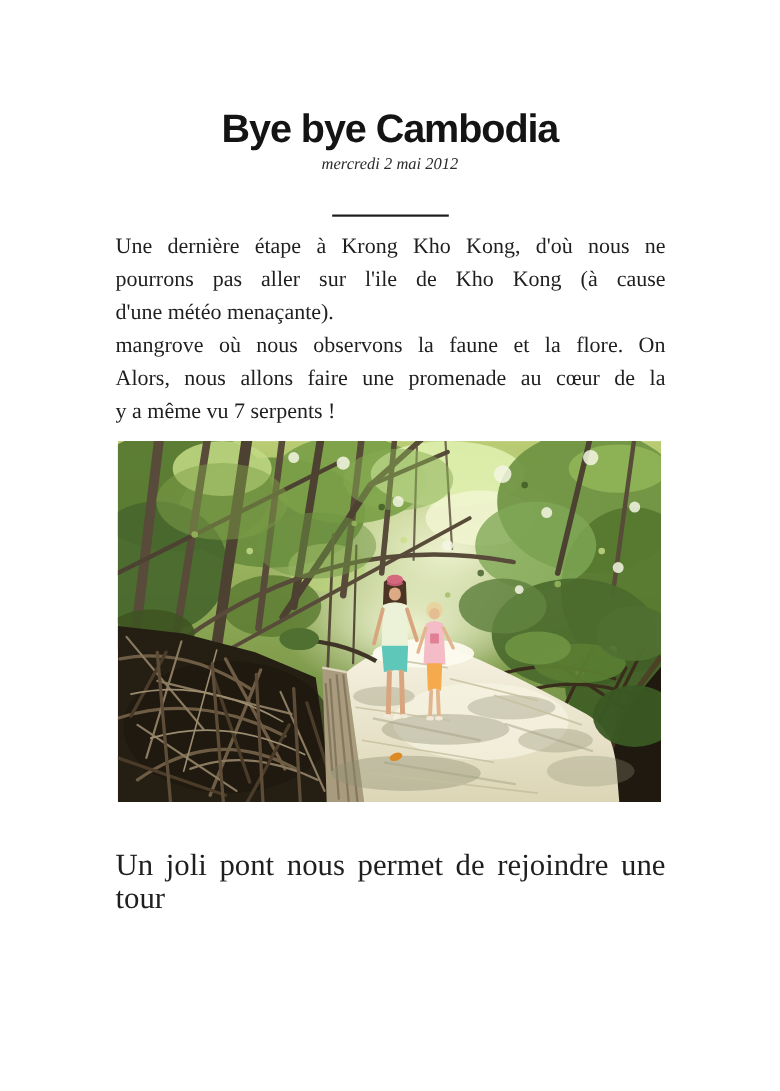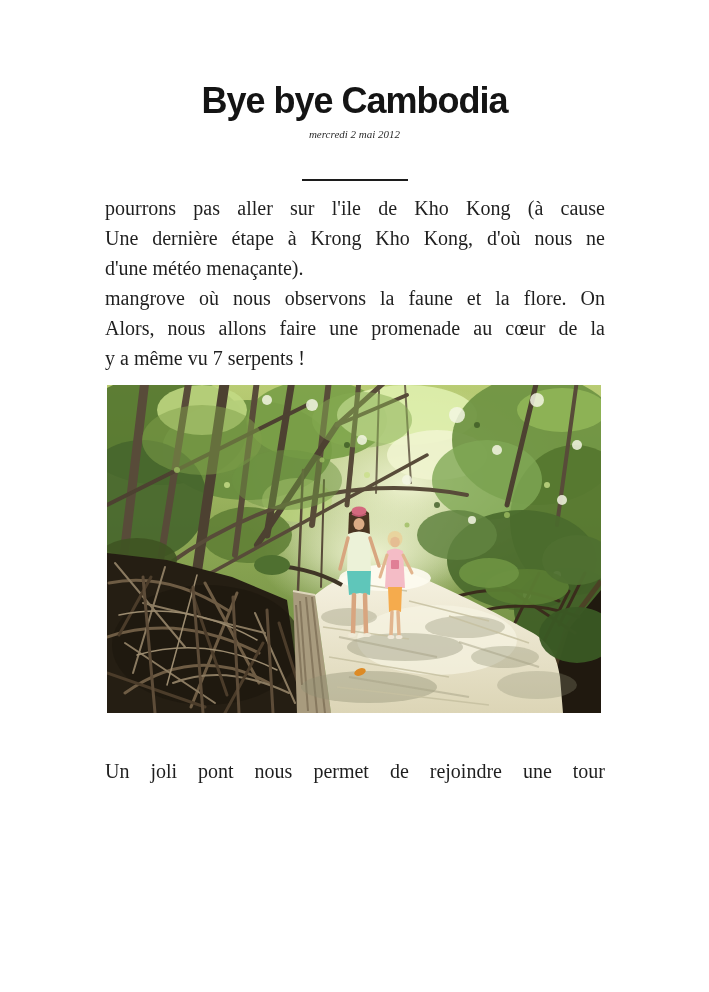--- a/index.html
+++ b/index.html
@@ -1,20 +1,20 @@
 <!DOCTYPE html>
 <html><head>
 <meta charset="utf-8">
 <style>
   html,body { margin:0; padding:0; background:#ffffff; }
   .page {
     position: relative;
     width: 709px;
     height: 816px;
-    margin: 0 auto;
+    margin: 16px auto;
     background: #ffffff;
     overflow: hidden;
     font-family: "Liberation Serif", serif;
     color: #1f1f1f;
   }
   .title {
     position: absolute;
     top: 82px; left: 0; right: 0;
     margin: 0;
     text-align: center;
@@ -23,42 +23,42 @@
     font-size: 36px;
     line-height: 38px;
     letter-spacing: -1px;
     color: #141414;
   }
   .date {
     position: absolute;
     top: 125px; left: 0; right: 0;
     text-align: center;
     font-style: italic;
-    font-size: 11px;
+    font-size: 15px;
     line-height: 18px;
     color: #2b2b2b;
   }
   .divider {
     position: absolute;
     top: 179px; left: 302px;
     width: 106px; height: 0;
     border-top: 2px solid #1c1c1c;
   }
   .body-text {
     position: absolute;
     top: 193px; left: 105px;
     width: 500px;
     font-size: 20px;
     line-height: 30px;
   }
   .caption {
     position: absolute;
     top: 756px; left: 105px;
     width: 500px;
-    font-size: 20px;
+    font-size: 28px;
     line-height: 30px;
   }
   .jline { text-align: justify; text-align-last: justify; }
   .lline { text-align: center; text-align-last: left; }
   .photo {
     position: absolute;
     top: 385px; left: 107px;
     width: 494px; height: 328px;
     margin: 0; padding: 0;
     overflow: hidden;
@@ -75,22 +75,22 @@
 </head>
 <body>
 
 <div class="page">
 
   <h1 class="title">Bye bye Cambodia</h1>
   <div class="date">mercredi 2 mai 2012</div>
   <div class="divider"></div>
 
   <div class="body-text">
+    <div class="jline">Une dernière étape à Krong Kho Kong, d'où nous ne</div>
     <div class="jline">pourrons pas aller sur l'ile de Kho Kong (à cause</div>
-    <div class="jline">Une dernière étape à Krong Kho Kong, d'où nous ne</div>
     <div class="lline">d'une météo menaçante).</div>
     <div class="jline">mangrove où nous observons la faune et la flore. On</div>
     <div class="jline">Alors, nous allons faire une promenade au cœur de la</div>
     <div class="lline">y a même vu 7 serpents !</div>
   </div>
 
   <figure class="photo" aria-label="Deux enfants marchent sur un pont en béton au cœur de la mangrove">
     <svg width="494" height="328" viewBox="0 0 494 328" role="img">
       <defs>
         <linearGradient id="gFol" x1="0" y1="0" x2="0" y2="1">

